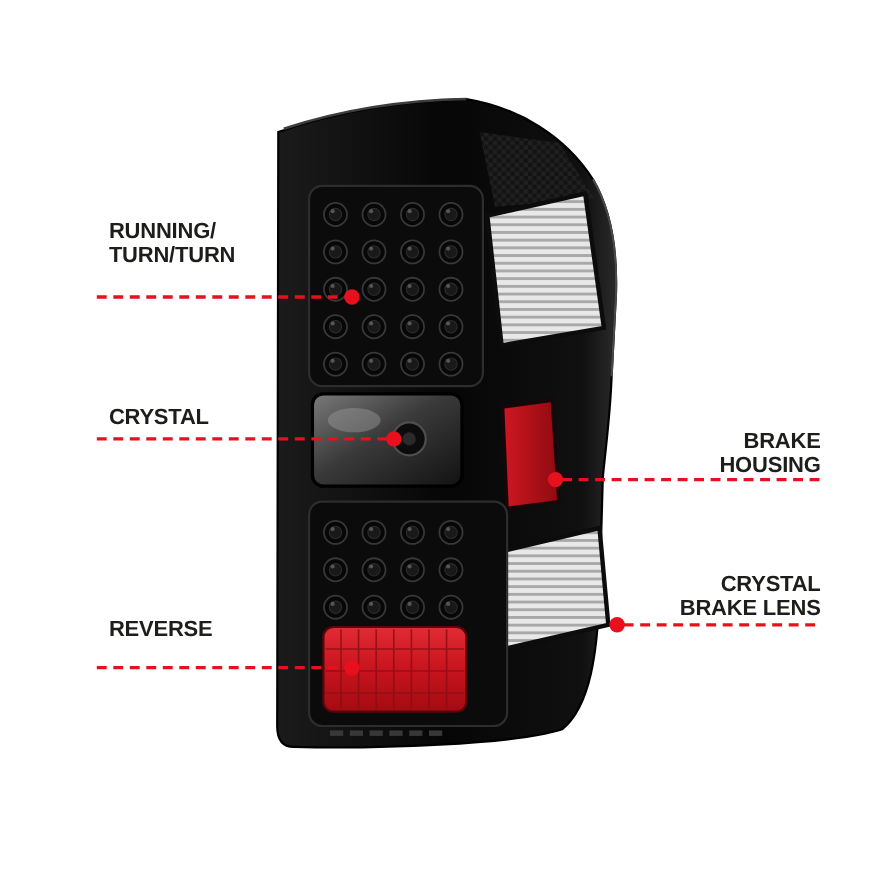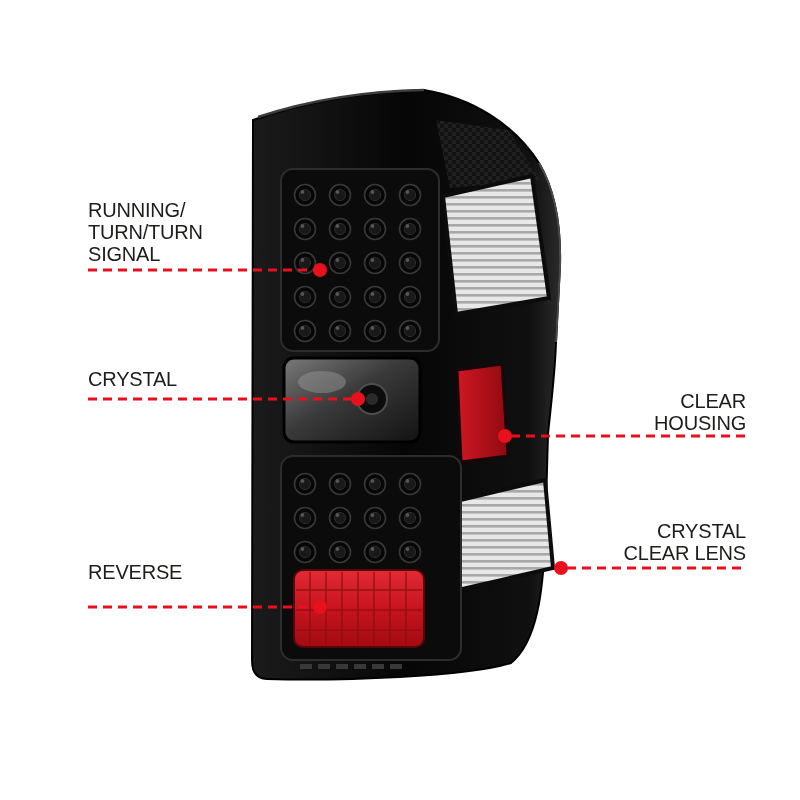--- a/index.html
+++ b/index.html
@@ -16,25 +16,26 @@
     font-family: "Liberation Sans", sans-serif;
   }
   svg.scene {
     position: absolute;
     left: 0;
     top: 0;
   }
   .callout {
     position: absolute;
     color: #1d1d1b;
-    font-weight: normal;
+    font-weight: bold;
     font-size: 20px;
     line-height: 22px;
     letter-spacing: -0.2px;
     white-space: nowrap;
+    margin-left: 11px;
   }
   .callout.right {
     text-align: right;
   }
   .callout span {
     display: block;
   }
 </style>
 </head>
 <body>
@@ -170,34 +171,33 @@
       <circle cx="358" cy="399" r="7"></circle>
       <circle cx="320" cy="607" r="7"></circle>
       <circle cx="505" cy="436" r="7"></circle>
       <circle cx="561" cy="568" r="7"></circle>
     </g>
   </svg>
 
   <div class="callout left" style="left:88px; top:199px;">
     <span>RUNNING/</span>
     <span>TURN/TURN</span>
-    <span>SIGNAL</span>
   </div>
 
   <div class="callout left" style="left:88px; top:368px;">
     <span>CRYSTAL</span>
   </div>
 
   <div class="callout left" style="left:88px; top:561px;">
     <span>REVERSE</span>
   </div>
 
   <div class="callout right" style="right:54px; top:390px;">
-    <span>CLEAR</span>
+    <span>BRAKE</span>
     <span>HOUSING</span>
   </div>
 
   <div class="callout right" style="right:54px; top:520px;">
     <span>CRYSTAL</span>
-    <span>CLEAR LENS</span>
+    <span>BRAKE LENS</span>
   </div>
 
 </div>
 
 </body></html>

